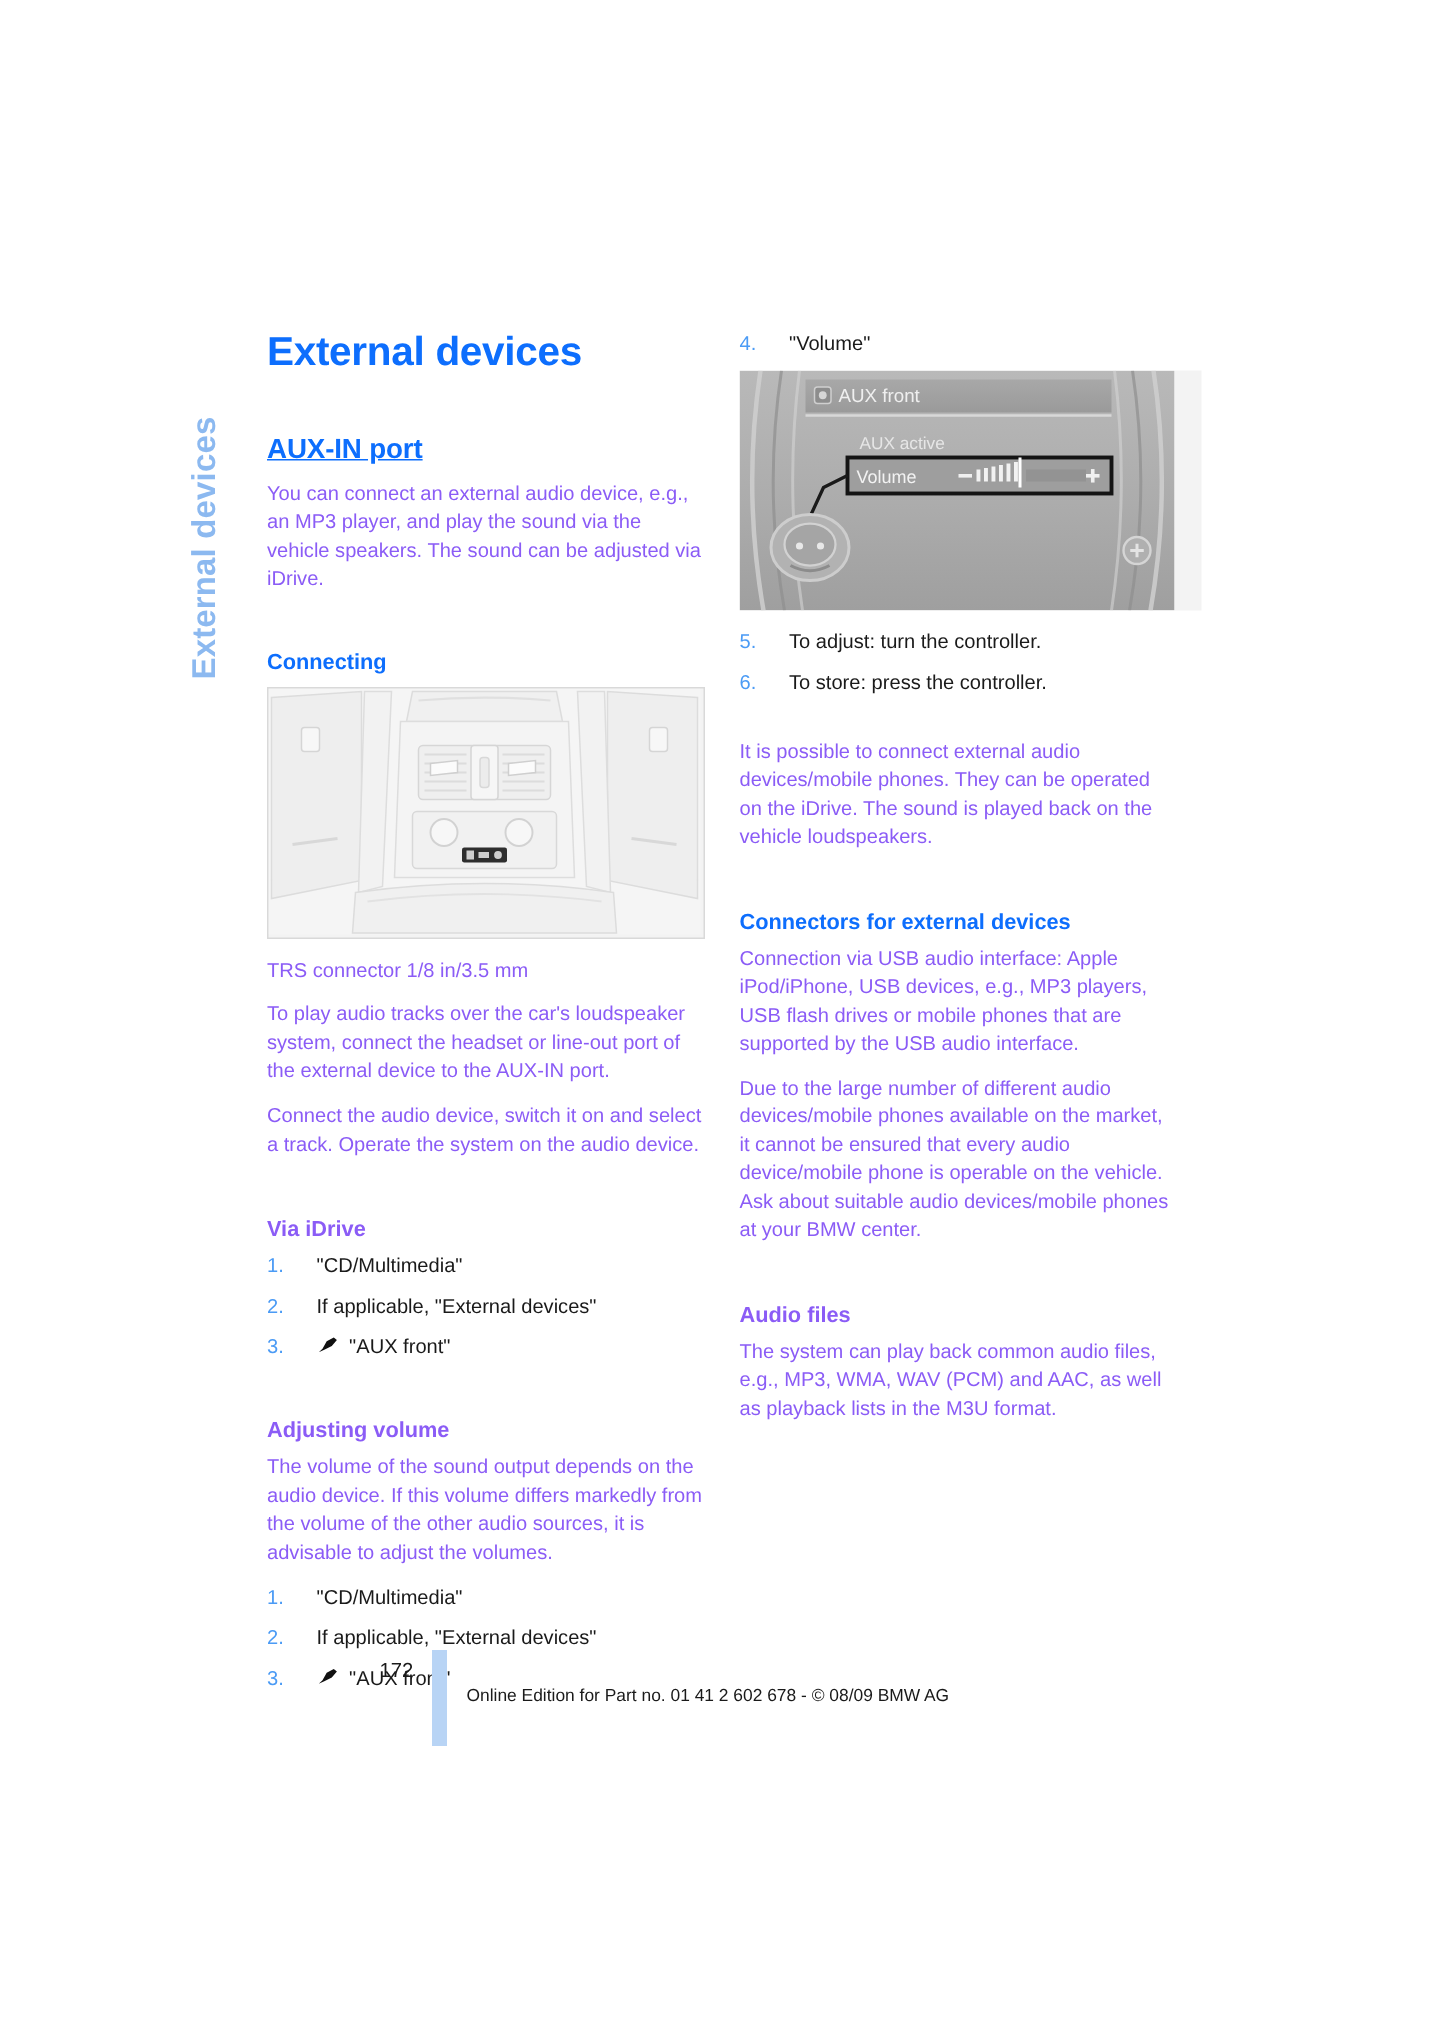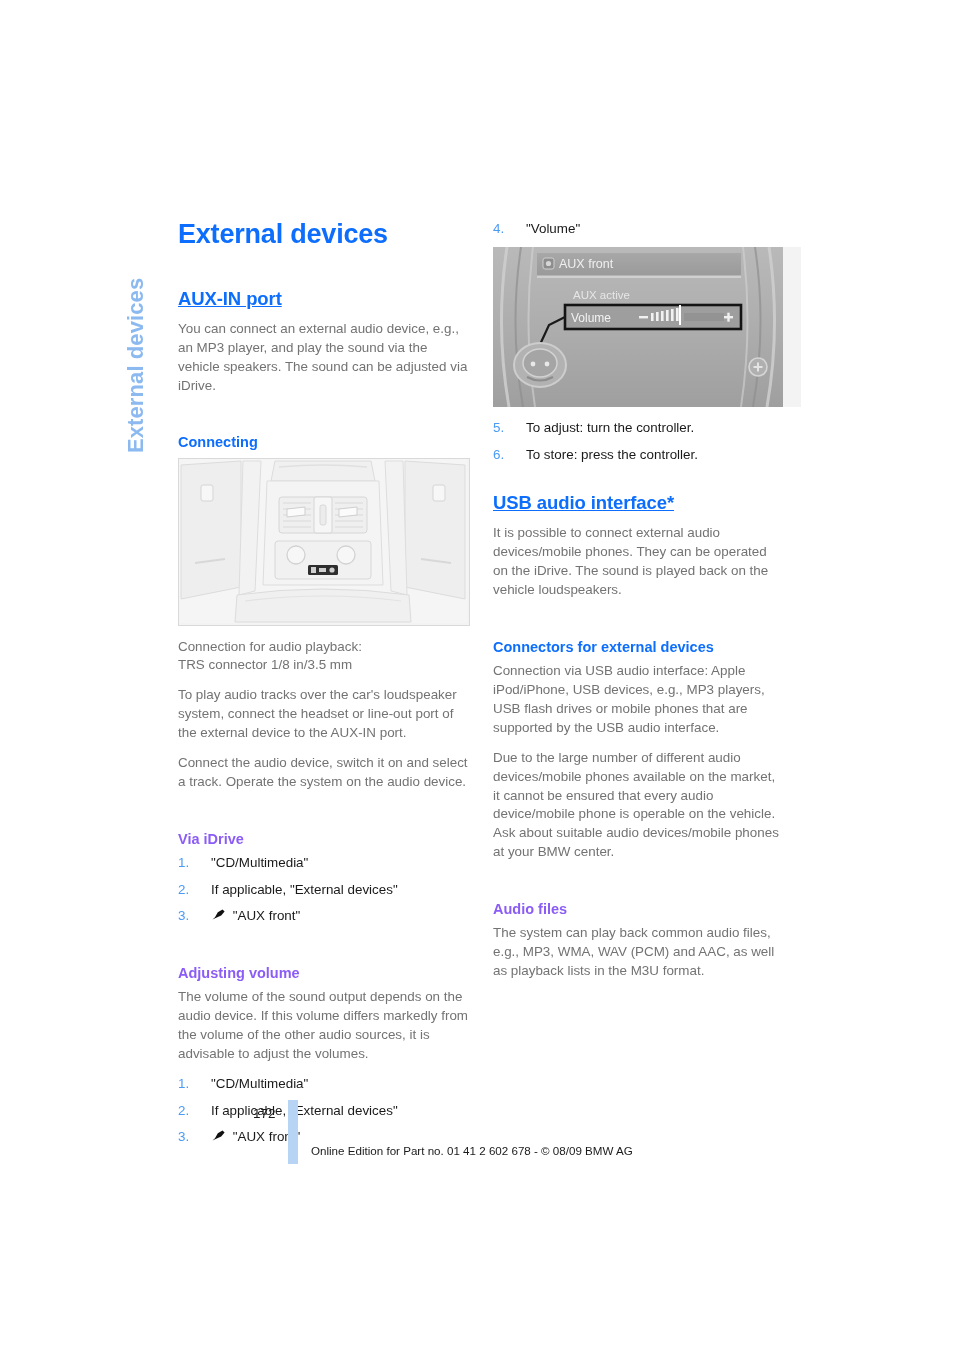--- a/index.html
+++ b/index.html
@@ -80,21 +80,21 @@
     color: #0d6efd;
     margin: 38px 0 6px 0;
     line-height: 1.25;
   }
   h3.sub.light { color: #8b5cf6; }
 
   p.body {
     font-size: 13.4px;
     line-height: 1.41;
     margin: 0 0 11px 0;
-    color: #737373;
+    color: #8b5cf6;
   }
   p.body.tight { margin-bottom: 0; }
   .spacer-20 { height: 20px; }
 
   
   ol.steps {
     list-style: none;
     margin: 4px 0 0 0;
     padding: 0;
   }
@@ -153,21 +153,21 @@
     position: absolute;
     left: 110px;
     top: 0px;
     width: 10px;
     height: 64px;
     background: #b8d4f5;
   }
   .footer .credit {
     position: absolute;
     left: 133px;
-    top: 44px;
+    top: 24px;
     font-size: 11.6px;
     color: #1a1a1a;
     white-space: nowrap;
   }
 </style>
 </head>
 <body>
 
 <div class="page">
 
@@ -236,21 +236,20 @@
         <rect x="132" y="108" width="5" height="6" fill="#cfcfcf"></rect>
         <rect x="140" y="109" width="7" height="4" fill="#cfcfcf"></rect>
         <circle cx="153" cy="111" r="2.6" fill="#cfcfcf"></circle>
 
         <path d="M58 136 Q144 124 230 136 L232 163 L56 163 Z" fill="#f0f0f0" stroke="#dcdcdc" stroke-width="1"></path>
         <path d="M66 142 Q144 132 222 142" stroke="#e2e2e2" stroke-width="1.2" fill="none"></path>
       </svg>
       
     </div>
 
-    <p class="body tight">Connection for audio playback:</p>
     <p class="body">TRS connector 1/8 in/3.5 mm</p>
     <p class="body">To play audio tracks over the car's loudspeaker system, connect the headset or line-out port of the external device to the AUX-IN port.</p>
 
     <p class="body">Connect the audio device, switch it on and select a track. Operate the system on the audio device.</p>
 
     <h3 class="sub light">Via iDrive</h3>
     <ol class="steps">
       <li>
         <span class="num">1.</span>
         <span>"CD/Multimedia"</span>
@@ -383,21 +382,20 @@
         <span>To adjust: turn the controller.</span>
       </li>
       <li>
         <span class="num">6.</span>
         <span>To store: press the controller.</span>
       </li>
     </ol>
 
     <div class="spacer-20"></div>
 
-    <h2 class="section">USB audio interface*</h2>
     <p class="body">It is possible to connect external audio devices/mobile phones. They can be operated on the iDrive. The sound is played back on the vehicle loudspeakers.</p>
 
     <h3 class="sub">Connectors for external devices</h3>
     <p class="body">Connection via USB audio interface: Apple iPod/iPhone, USB devices, e.g., MP3 players, USB flash drives or mobile phones that are supported by the USB audio interface.</p>
     <p class="body">Due to the large number of different audio devices/mobile phones available on the market, it cannot be ensured that every audio device/mobile phone is operable on the vehicle. Ask about suitable audio devices/mobile phones at your BMW center.</p>
 
     <h3 class="sub light">Audio files</h3>
     <p class="body">The system can play back common audio files, e.g., MP3, WMA, WAV (PCM) and AAC, as well as playback lists in the M3U format.</p>
 
   </div>

